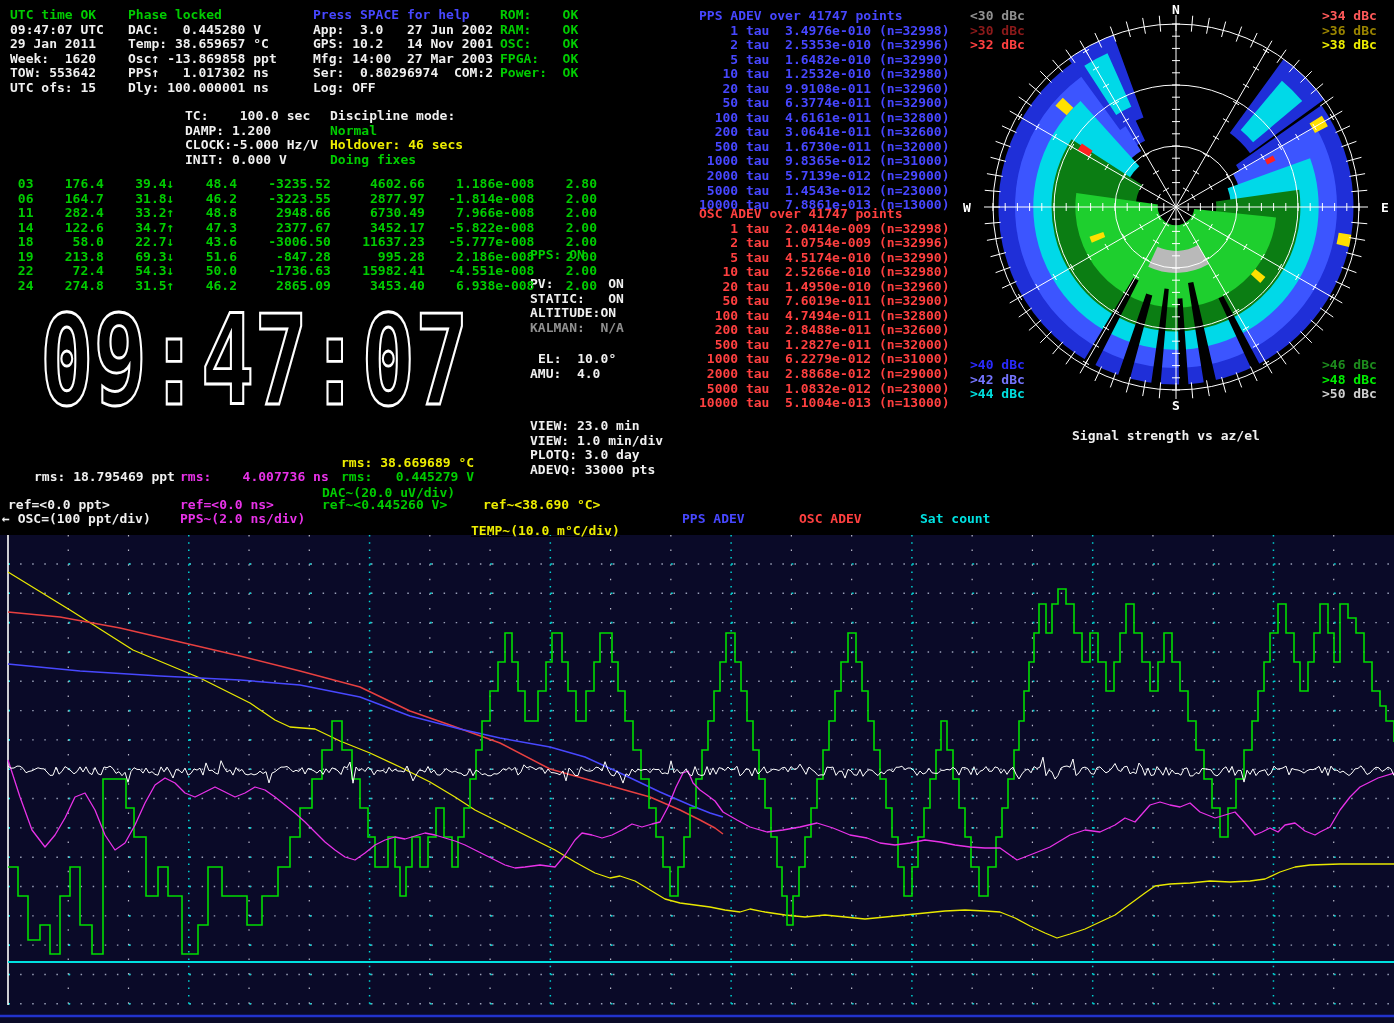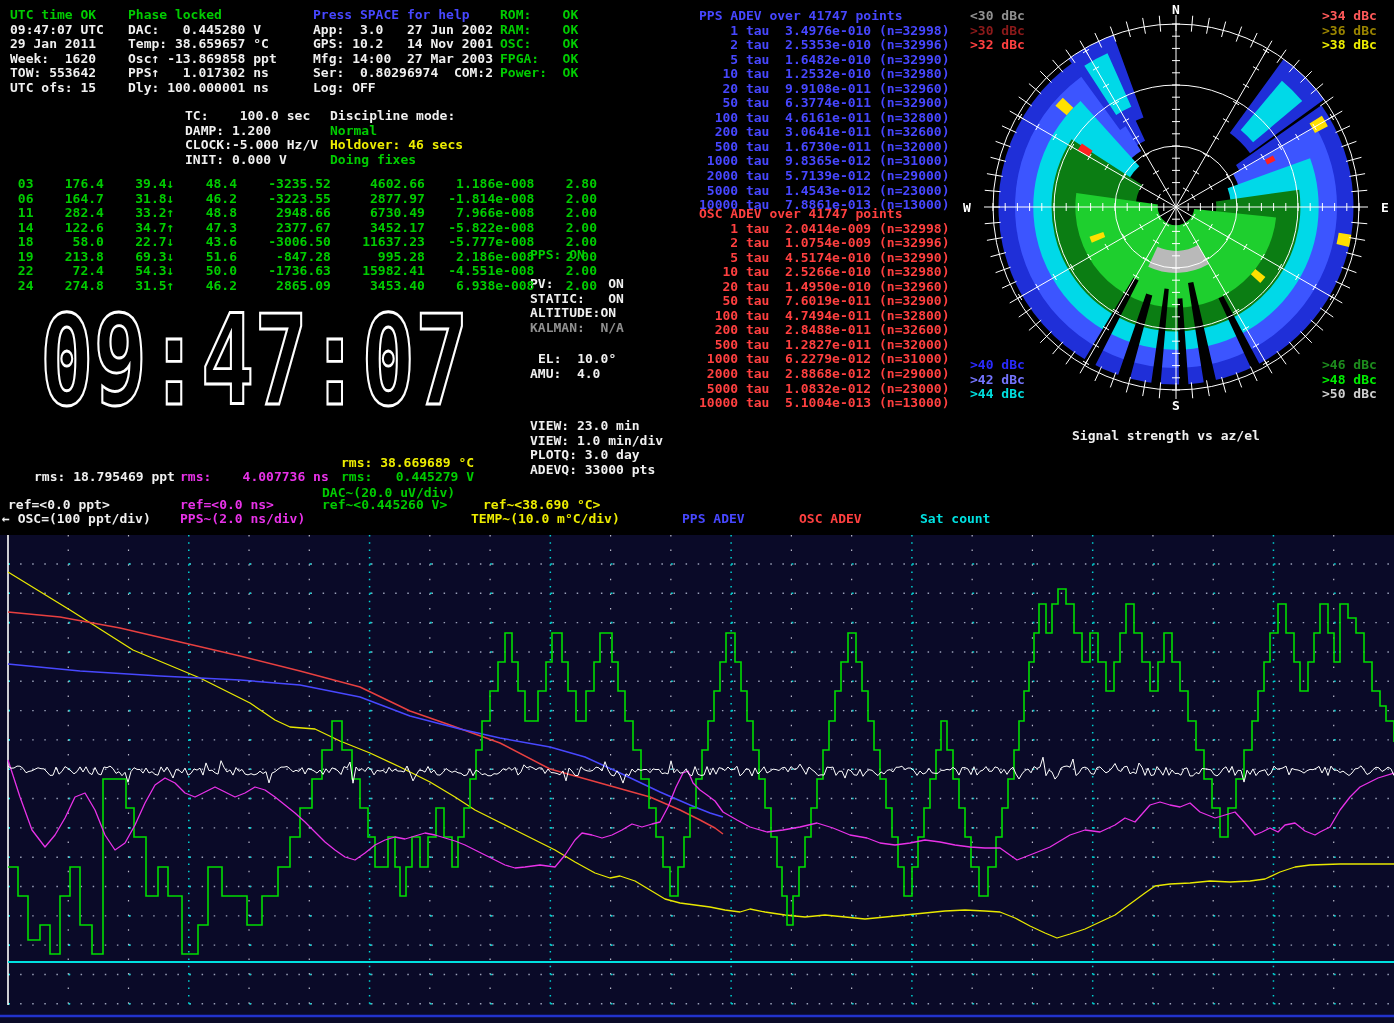--- a/index.html
+++ b/index.html
@@ -451,21 +451,21 @@
       </div>
       <div class="block" style="left: 2px; top: 512px;">
         <div class="line" style="color: rgb(240, 240, 240); text-align: center;">← OSC=(100 ppt/div)</div>
       </div>
       <div class="block" style="left: 180px; top: 512px;">
         <div class="line" style="color: rgb(232, 50, 232);">PPS~(2.0 ns/div)</div>
       </div>
       <div class="block" style="left: 322px; top: 486px;">
         <div class="line" style="color: rgb(0, 204, 0);">DAC~(20.0 uV/div)</div>
       </div>
-      <div class="block" style="left: 471px; top: 512px;">
+      <div class="block" style="left: 471px; top: 524px; text-decoration: underline;">
         <div class="line" style="color: rgb(237, 237, 0);">TEMP~(10.0 m°C/div)</div>
       </div>
       <div class="block" style="left: 682px; top: 512px;">
         <div class="line" style="color: rgb(71, 71, 255);">PPS ADEV</div>
       </div>
       <div class="block" style="left: 799px; top: 512px;">
         <div class="line" style="color: rgb(255, 64, 64);">OSC ADEV</div>
       </div>
       <div class="block" style="left: 920px; top: 512px;">
         <div class="line" style="color: rgb(0, 224, 224);">Sat count</div>

